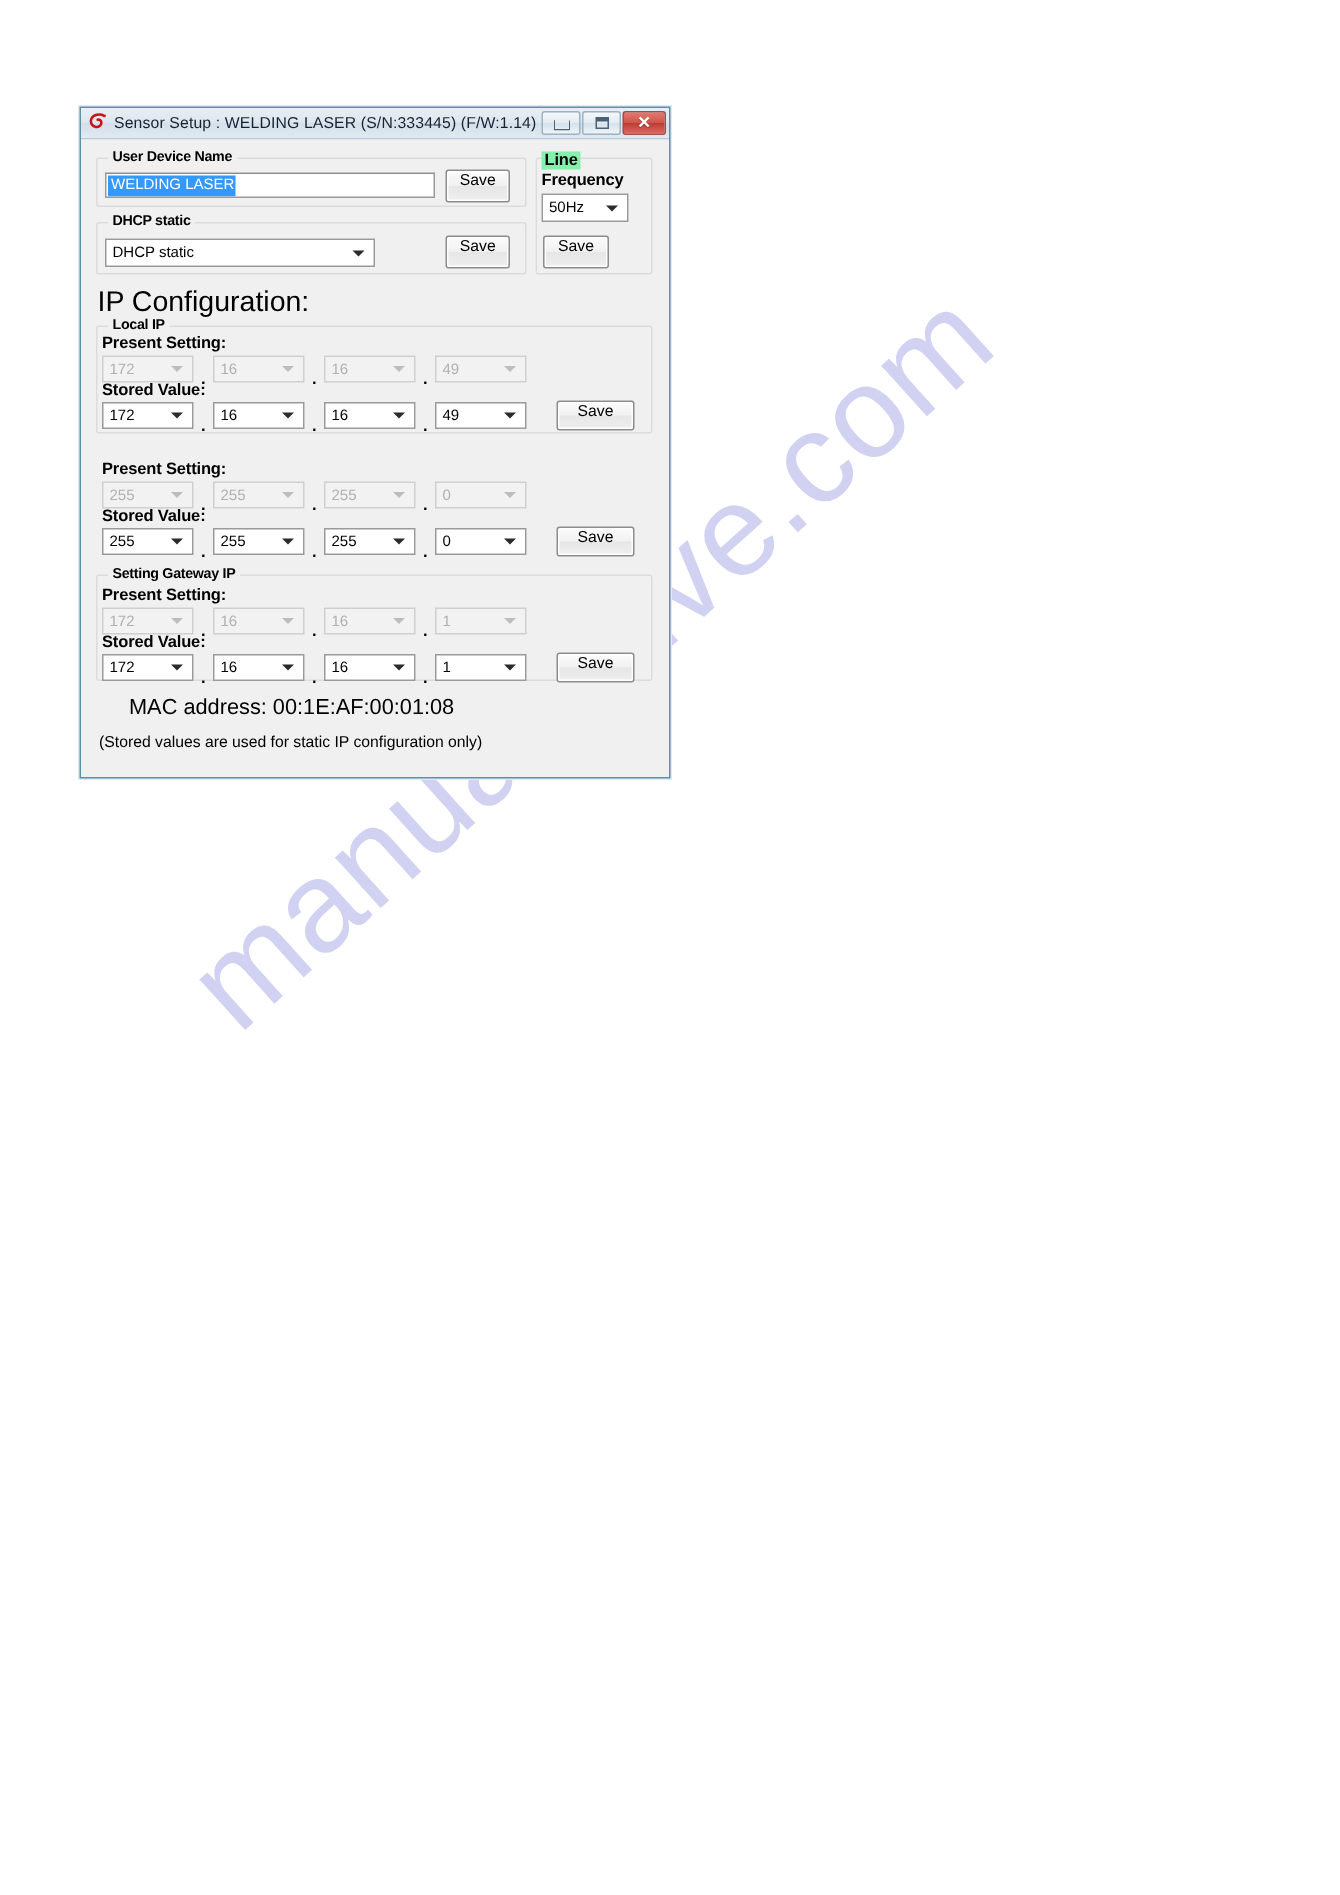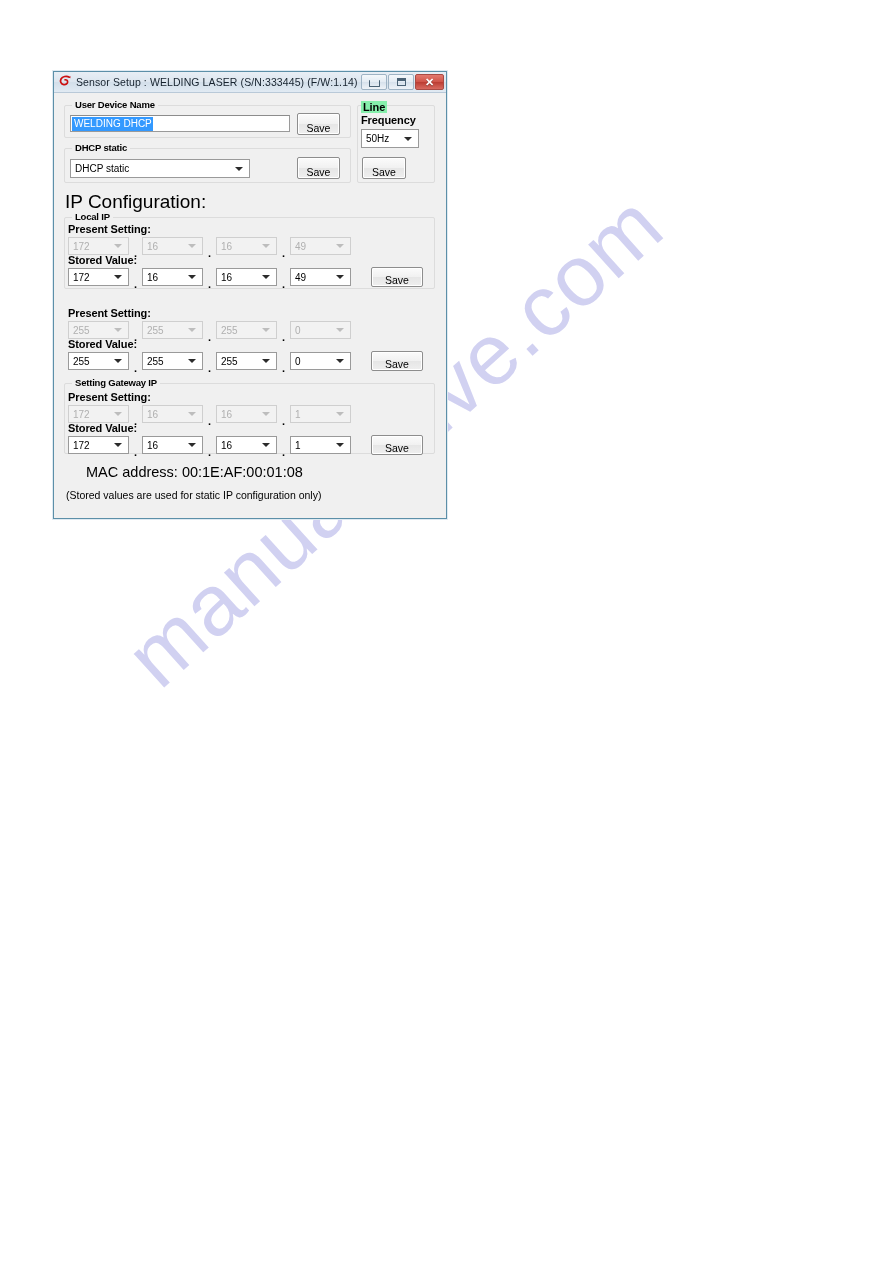--- a/index.html
+++ b/index.html
@@ -216,21 +216,21 @@
     border-top-color: #bdbdbd;
   }
 
   .btn {
     position: absolute;
     background: linear-gradient(to bottom, #fbfbfb 0%, #f1f1f1 48%, #e6e6e6 52%, #efefef 100%);
     border: 1px solid #8d8d8d;
     border-radius: 2px;
     box-sizing: border-box;
     display: flex;
-    align-items: flex-end;
+    align-items: flex-start;
     justify-content: center;
     font-size: 10.5px;
     color: #000;
     box-shadow: inset 0 0 0 1px #ffffff;
     font-family: "Liberation Sans", sans-serif;
   }
 
   .dot {
     position: absolute;
     font-size: 11px;
@@ -290,21 +290,21 @@
       <span class="glyph-close">✕</span>
     </div>
   </div>
 
   <div id="client">
 
     <div class="groupbox" style="left:10px; top:12px; width:287px; height:33px;">
       <span class="gb-title">User Device Name</span>
     </div>
     <div class="textbox" style="left:16px; top:22px; width:220px; height:17px;">
-      <span class="sel">WELDING DHCP</span>
+      <span class="sel">WELDING LASER</span>
     </div>
     <div class="btn" style="left:243px; top:20px; width:43px; height:22px;">
       <span>Save</span>
     </div>
 
     <div class="groupbox" style="left:10px; top:55px; width:287px; height:35px;">
       <span class="gb-title">DHCP static</span>
     </div>
     <div class="combo" style="left:16px; top:66px; width:180px; height:19px;">
       <span>DHCP static</span>

